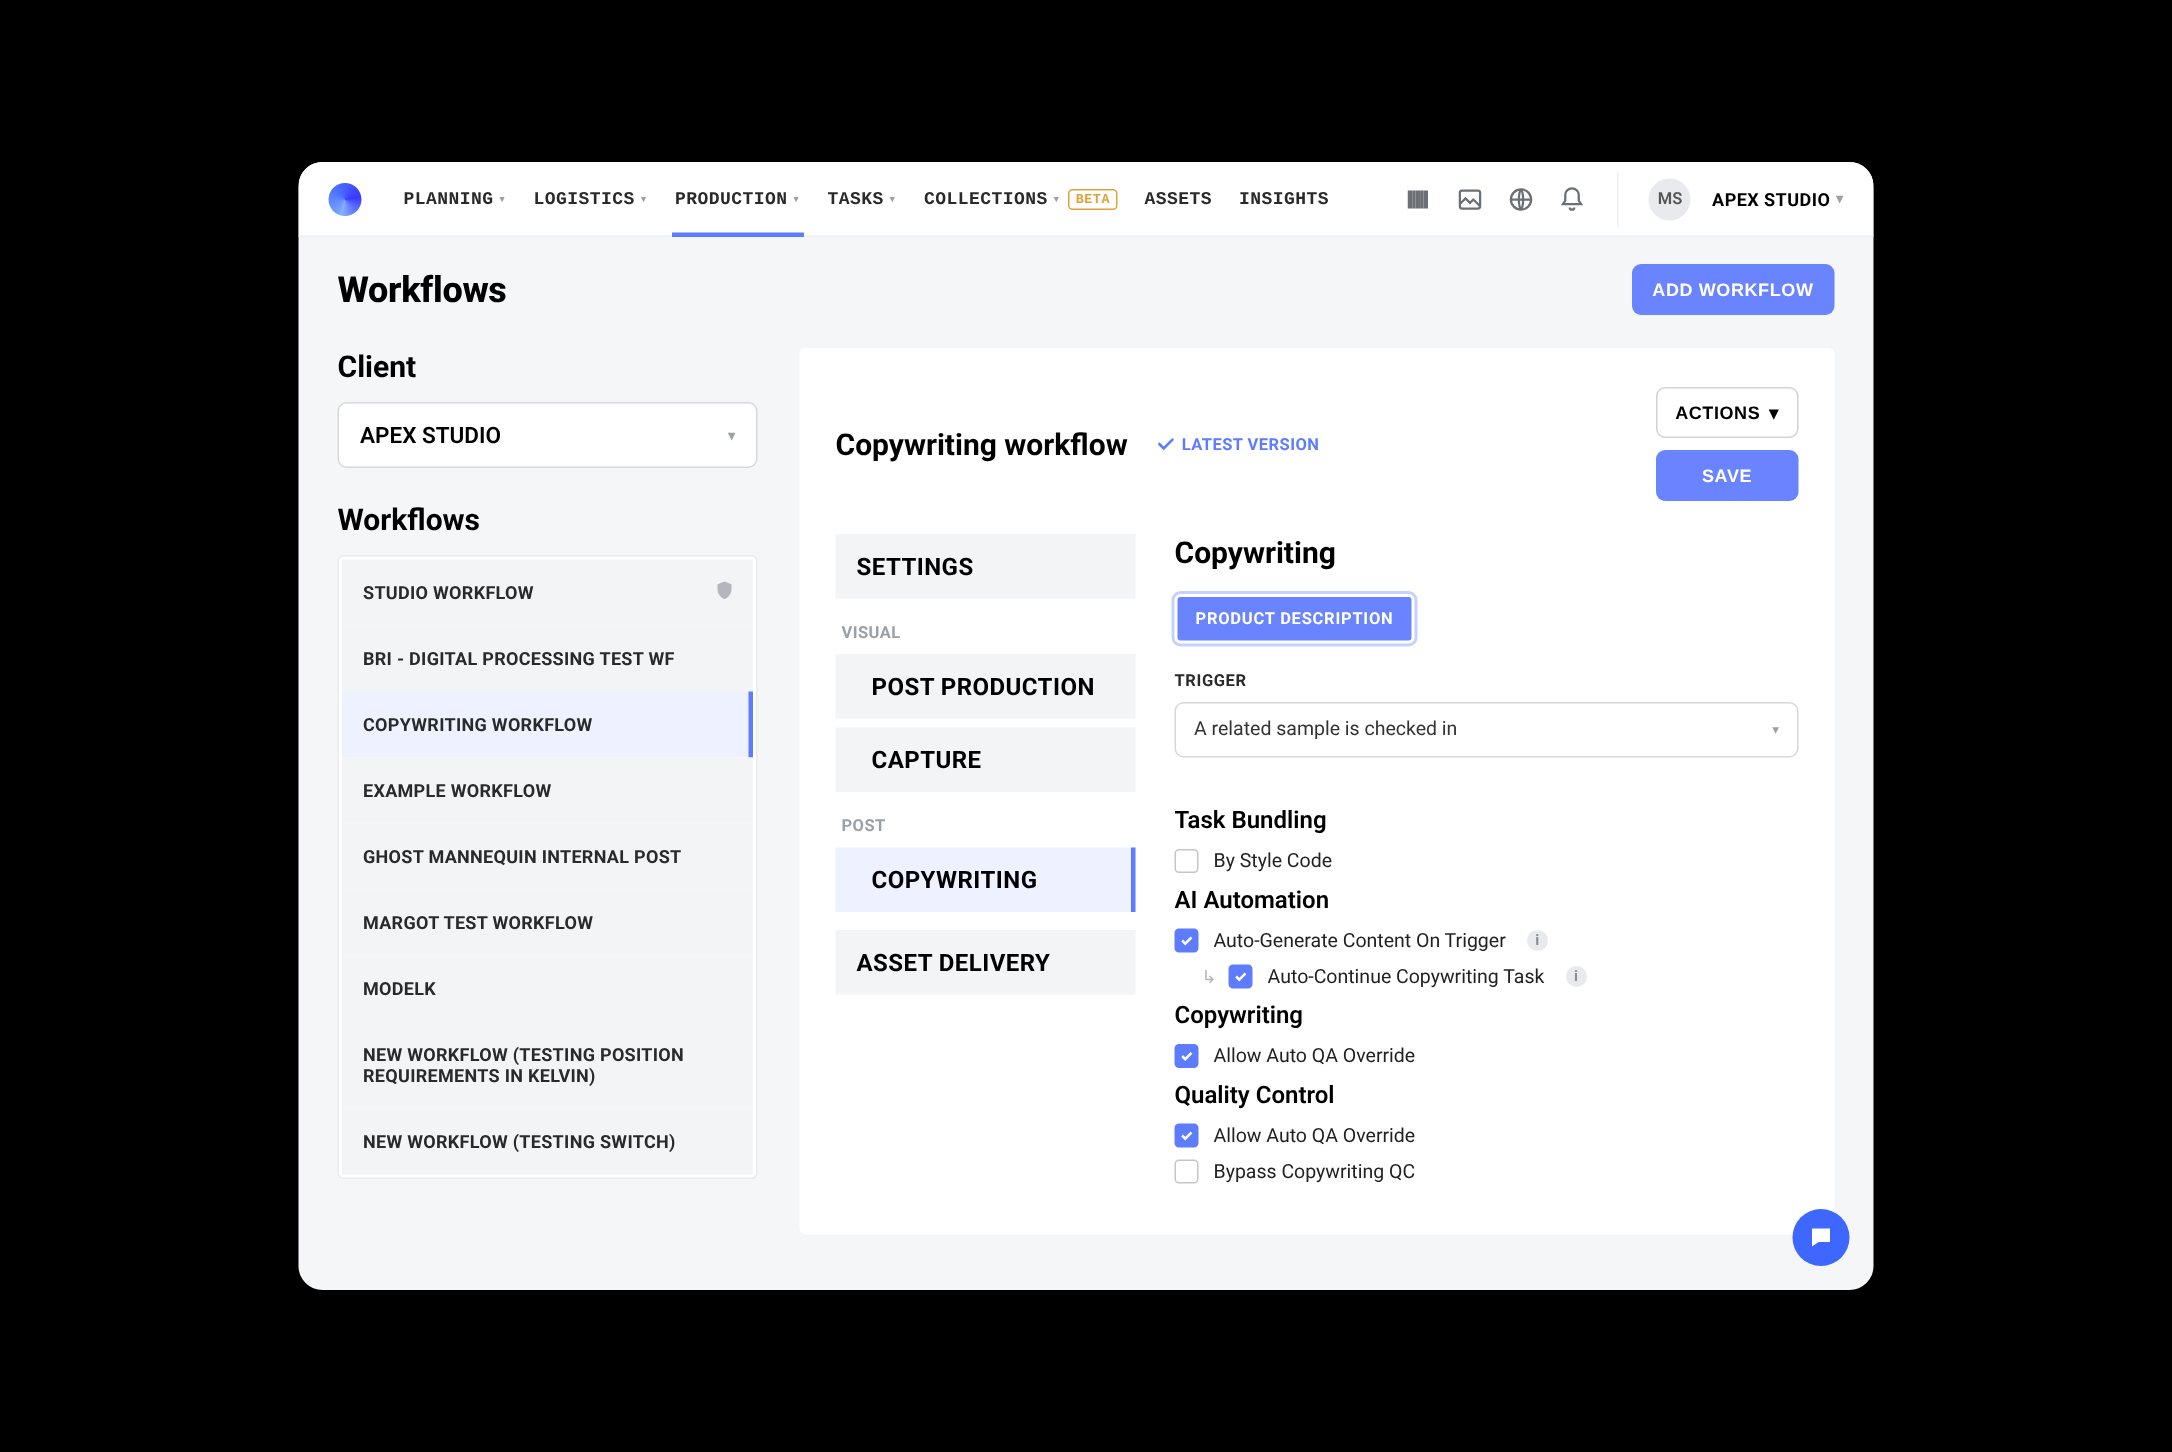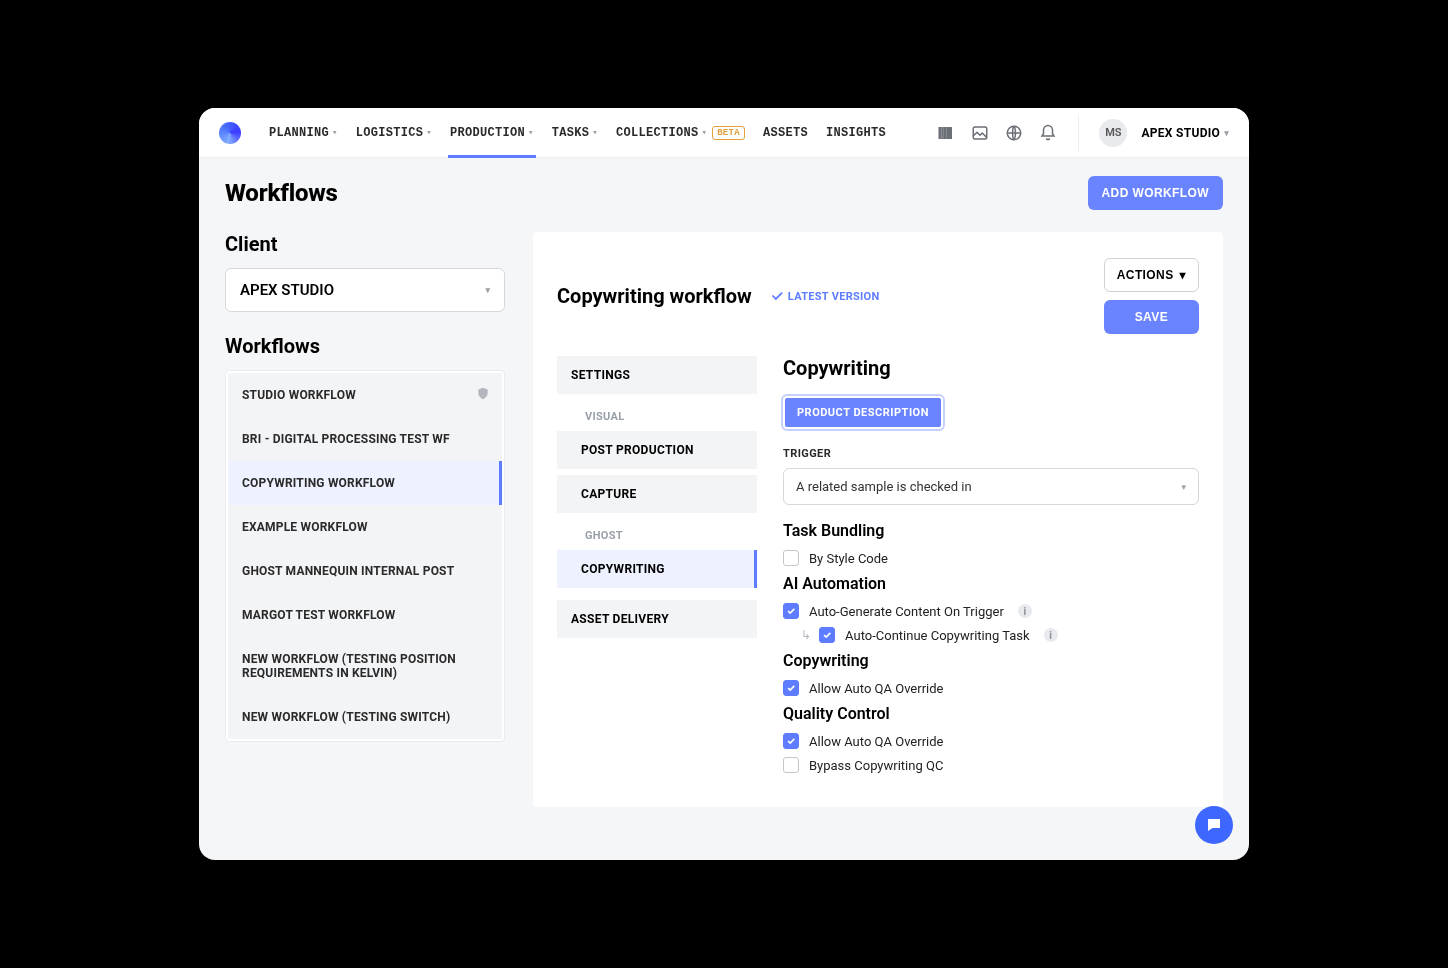--- a/index.html
+++ b/index.html
@@ -31,30 +31,30 @@
 .shield { position:absolute; right:12px; top:50%; transform:translateY(-50%); color:#b3b6bc; }
 .panel { flex:1; background:#fff; border-radius:4px; padding:26px 24px; display:flex; flex-direction:column; }
 .panel-head { display:flex; align-items:center; gap:18px; margin-bottom:22px; }
 .panel-title { font-size:20px; font-weight:700; }
 .latest { font-size:11px; font-weight:700; color:#5d7cff; display:flex; align-items:center; gap:4px; letter-spacing:0.3px; }
 .latest svg { stroke:#5d7cff; }
 .panel-actions { margin-left:auto; display:flex; gap:8px;flex-direction:column; }
 .btn-outline { background:#fff; border:1px solid #cfd2d7; padding:9px 12px; border-radius:6px; font-size:12px; font-weight:700; letter-spacing:0.4px; display:flex; align-items:center; gap:6px; cursor:pointer; }
 .panel-body { display:flex; gap:26px; }
 .steps { width: 200px; display:flex; flex-direction:column; gap:6px; }
-.step { background:#f3f4f6; padding:12px 14px; font-size:12px; font-weight:700; letter-spacing:0.3px; cursor:pointer; position:relative; }
+.step { background:#f3f4f6; padding:12px 14px; font-size:16px; font-weight:700; letter-spacing:0.3px; cursor:pointer; position:relative; }
 .step.indent { padding-left:24px; }
-.step.group-label { background:transparent; color:#9aa0a8; font-size:11px; padding:10px 4px 2px 4px; cursor:default;margin-left:24px; }
+.step.group-label { background:transparent; color:#9aa0a8; font-size:11px; padding:10px 4px 2px 4px; cursor:default; }
 .step.selected { background:#eef1ff; }
 .step.selected::after { content:""; position:absolute; top:0; bottom:0; right:0; width:3px; background:#5d7cff; }
 .form { flex:1; }
 .form h2 { font-size:20px; font-weight:700; margin-bottom:16px; }
 .pill { display:inline-block; background:#6a84ff; color:#fff; font-size:11px; font-weight:700; letter-spacing:0.5px; padding:8px 12px; border-radius:4px; border:2px solid #fff; outline:2px solid #c7d1ff; margin-bottom:18px; }
 .field-label { font-size:11px; font-weight:700; letter-spacing:0.4px; color:#2a2a2a; margin-bottom:8px; }
-.dropdown { width:100%; border:1px solid #d6d8dc; border-radius:6px; padding:10px 12px; font-size:13px; display:flex; justify-content:space-between; align-items:center; margin-bottom:16px; cursor:pointer; background:#fff; color:#333; }
+.dropdown { width:100%; border:1px solid #d6d8dc; border-radius:6px; padding:10px 12px; font-size:13px; display:flex; justify-content:space-between; align-items:center; margin-bottom:32px; cursor:pointer; background:#fff; color:#333; }
 .section-h { font-size:16px; font-weight:600; margin:8px 0 10px 0; }
 .check-row { display:flex; align-items:center; gap:10px; margin-bottom:8px; font-size:13px; color:#222; }
 .check-row.sub { margin-left:18px; }
 .sub-arrow { color:#b3b6bc; font-size:12px; margin-right:-2px; }
 .cbox { width:16px; height:16px; border:1.5px solid #c3c6cd; border-radius:3px; display:inline-flex; align-items:center; justify-content:center; background:#fff; cursor:pointer; flex:none; }
 .cbox.checked { background:#5d7cff; border-color:#5d7cff; }
 .cbox.checked svg { stroke:#fff; }
 .info { width:14px; height:14px; border-radius:50%; background:#e9eaee; color:#8a8e96; font-size:10px; font-weight:700; display:inline-flex; align-items:center; justify-content:center; margin-left:4px; cursor:default; }
 .help-fab { position:absolute; right:16px; bottom:16px; width:38px; height:38px; border-radius:50%; background:#3d67ff; display:flex; align-items:center; justify-content:center; cursor:pointer; }
 .help-fab svg { fill:#fff; }
@@ -148,20 +148,21 @@
       <h3>Workflows</h3>
       <div class="wf-list">
         <div class="wf-item"><span>STUDIO WORKFLOW</span><span class="shield"><svg width="14" height="14" viewBox="0 0 24 24" fill="currentColor">
                 <path d="M12 2l8 3v6c0 5-3.5 9-8 11-4.5-2-8-6-8-11V5l8-3z"></path>
               </svg></span></div>
         <div class="wf-item"><span>BRI - DIGITAL PROCESSING TEST WF</span></div>
         <div class="wf-item selected"><span>COPYWRITING WORKFLOW</span></div>
         <div class="wf-item"><span>EXAMPLE WORKFLOW</span></div>
         <div class="wf-item"><span>GHOST MANNEQUIN INTERNAL POST</span></div>
         <div class="wf-item"><span>MARGOT TEST WORKFLOW</span></div>
+        <div class="wf-item"><span>MODELK</span></div>
         <div class="wf-item"><span>NEW WORKFLOW (TESTING POSITION REQUIREMENTS IN KELVIN)</span></div>
         <div class="wf-item"><span>NEW WORKFLOW (TESTING SWITCH)</span></div>
       </div>
     </div>
 
     <div class="panel">
       <div class="panel-head">
         <span class="panel-title">Copywriting workflow</span>
         <span class="latest">
           <svg width="14" height="14" viewBox="0 0 24 24" fill="none" stroke-width="3" stroke-linecap="round">
@@ -177,21 +178,21 @@
           <button class="btn-primary">SAVE</button>
         </div>
       </div>
 
       <div class="panel-body">
         <div class="steps">
           <div class="step">SETTINGS</div>
           <div class="step group-label">VISUAL</div>
           <div class="step indent">POST PRODUCTION</div>
           <div class="step indent">CAPTURE</div>
-          <div class="step group-label">GHOST</div>
+          <div class="step group-label">POST</div>
           <div class="step indent selected">COPYWRITING</div>
           <div class="step" style="margin-top:6px">ASSET DELIVERY</div>
         </div>
 
         <div class="form">
           <h2>Copywriting</h2>
           <span class="pill">PRODUCT DESCRIPTION</span>
           <div class="field-label">TRIGGER</div>
           <div class="dropdown">
             <span>A related sample is checked in</span>

